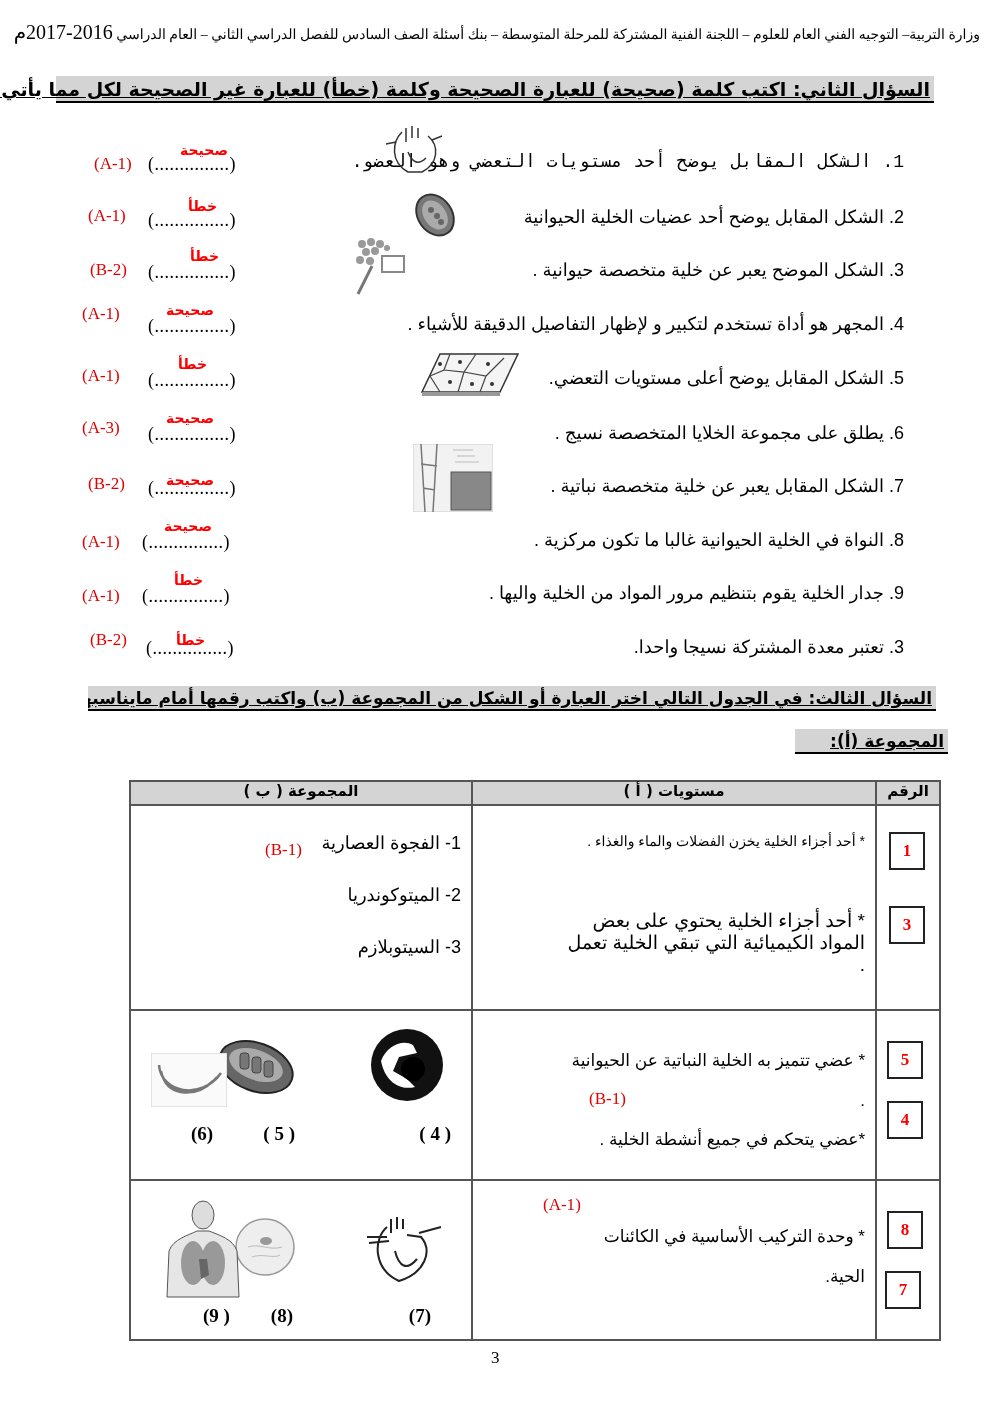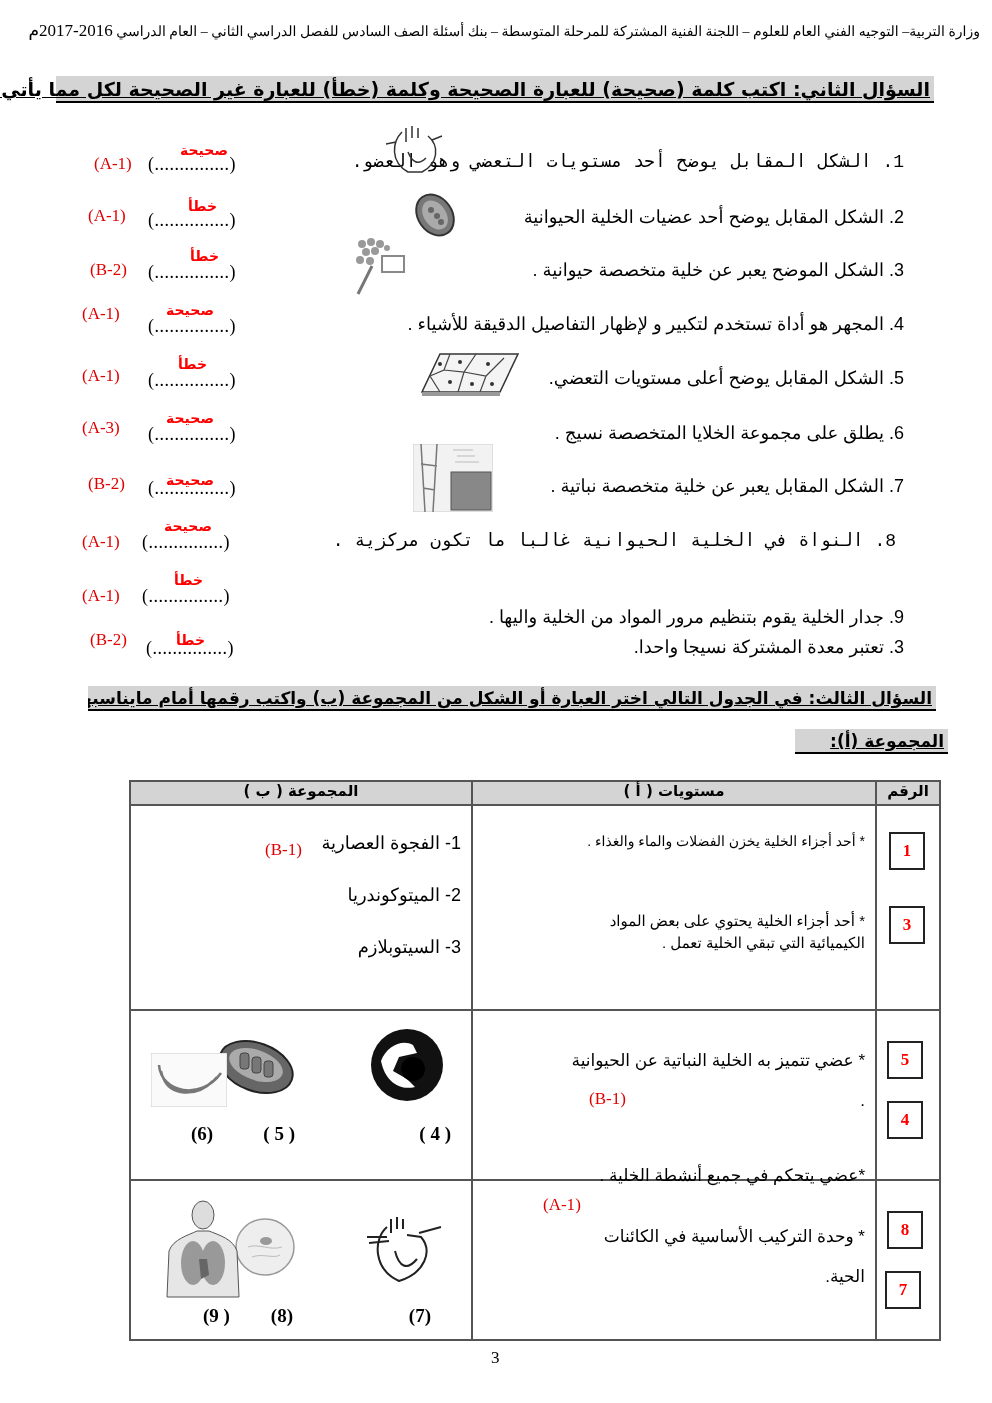--- a/index.html
+++ b/index.html
@@ -1,20 +1,20 @@
 <!DOCTYPE html>
 <html><head>
 <meta charset="utf-8">
 <style>
   html, body { margin:0; padding:0; background:#ffffff; }
   body { width:992px; height:1403px; position:relative; overflow:hidden;
          font-family:"Liberation Serif", "DejaVu Serif", serif; color:#000; }
   .abs { position:absolute; }
   .header-line { top:20px; right:12px; font-size:14px; white-space:nowrap; direction:rtl; }
-  .header-line .yr { font-size:17px; }
+  .header-line .yr { font-size:20px; }
   .q-title { background:#d4d4d4; border-bottom:2px solid #000; font-family:"DejaVu Sans", sans-serif;
              font-weight:bold; font-size:19px; direction:rtl; text-align:right; padding:2px 4px 1px 4px;
              text-decoration:underline; white-space:nowrap; }
   .item-text { font-family:"Liberation Sans", sans-serif; font-size:18px; direction:rtl; white-space:nowrap; text-align:right; }
   .blank { font-size:18px; white-space:nowrap; letter-spacing:0.5px; }
   .answer { color:#ff0000; font-family:"DejaVu Sans", sans-serif; font-weight:bold; font-size:14px; direction:rtl; white-space:nowrap; }
   .code { color:#e00000; font-size:17px; white-space:nowrap; }
   table.match { position:absolute; left:129px; top:780px; width:812px; border-collapse:collapse; direction:rtl; }
   table.match td, table.match th { border:2px solid #555; padding:0; vertical-align:top; }
   table.match th { background:#d4d4d4; font-family:"DejaVu Sans", sans-serif; font-weight:bold; font-size:15px; height:22px; }
@@ -131,29 +131,29 @@
     <g stroke="#bbb">
         <line x1="40" y1="6" x2="60" y2="6"></line>
         <line x1="44" y1="12" x2="62" y2="12"></line>
         <line x1="42" y1="18" x2="66" y2="18"></line>
       </g>
   </svg>
   <div class="abs blank" style="top:478px; left:148px;">(...............)</div>
   <div class="abs answer" style="top:472px; left:166px;">صحيحة</div>
   <div class="abs code" style="top:474px; left:88px;">(B-2)</div>
 
-  <div class="abs item-text" style="top:529px; right:96px;font-family:Liberation Mono, monospace;">
+  <div class="abs item-text" style="top:529px; right:88px;">
     <span>8.</span>
     <span>النواة في الخلية الحيوانية غالبا ما تكون مركزية .</span>
   </div>
   <div class="abs blank" style="top:532px; left:142px;">(...............)</div>
   <div class="abs answer" style="top:518px; left:164px;">صحيحة</div>
   <div class="abs code" style="top:532px; left:82px;">(A-1)</div>
 
-  <div class="abs item-text" style="top:582px; right:88px;margin-top:24px;">
+  <div class="abs item-text" style="top:582px; right:88px;">
     <span>9.</span>
     <span>جدار الخلية يقوم بتنظيم مرور المواد من الخلية واليها .</span>
   </div>
   <div class="abs blank" style="top:586px; left:142px;">(...............)</div>
   <div class="abs answer" style="top:572px; left:174px;">خطأ</div>
   <div class="abs code" style="top:586px; left:82px;">(A-1)</div>
 
   <div class="abs item-text" style="top:636px; right:88px;">
     <span>3.</span>
     <span>تعتبر معدة المشتركة نسيجا واحدا.</span>
@@ -174,38 +174,38 @@
     <th>المجموعة ( ب )</th>
   </tr>
 
   <tr style="height:205px;">
     <td class="cell">
       <div class="numbox" style="top:26px; right:14px;">1</div>
       <div class="numbox" style="top:100px; right:14px;">3</div>
     </td>
     <td class="cell">
       <div class="abs item-text" style="top:24px; right:10px; width:300px; white-space:normal; font-size:14px; line-height:22px;">* أحد أجزاء الخلية  يخزن الفضلات والماء والغذاء .</div>
-      <div class="abs item-text" style="top:104px; right:10px; width:300px; white-space:normal; font-size:15px; line-height:22px;">* أحد أجزاء الخلية يحتوي على بعض المواد الكيميائية التي  تبقي الخلية تعمل  .</div>
+      <div class="abs item-text" style="top:104px; right:10px; width:300px; white-space:normal; font-size:19px; line-height:22px;">* أحد أجزاء الخلية يحتوي على بعض المواد الكيميائية التي  تبقي الخلية تعمل  .</div>
     </td>
     <td class="cell">
       <div class="abs item-text" style="top:26px; right:10px;">1-  الفجوة العصارية</div>
       <div class="abs item-text" style="top:78px; right:10px;">2-  الميتوكوندريا</div>
       <div class="abs item-text" style="top:130px; right:10px;">3-   السيتوبلازم</div>
       <div class="abs code" style="top:34px; left:134px;">(B-1)</div>
     </td>
   </tr>
 
   <tr style="height:170px;">
     <td class="cell">
       <div class="numbox" style="top:30px; right:16px;">5</div>
       <div class="numbox" style="top:90px; right:16px;">4</div>
     </td>
     <td class="cell">
       <div class="abs item-text" style="top:30px; right:10px; width:300px; white-space:normal; font-size:17px; line-height:40px;">* عضي تتميز به الخلية النباتية عن الحيوانية .</div>
-      <div class="abs item-text" style="top:118px; right:10px; font-size:17px;margin-top:36px;">*عضي يتحكم في جميع أنشطة الخلية .</div>
+      <div class="abs item-text" style="top:118px; right:10px; font-size:17px;">*عضي يتحكم في جميع أنشطة الخلية .</div>
       <div class="abs code" style="top:78px; left:116px;">(B-1)</div>
     </td>
     <td class="cell">
       <svg class="abs" style="top:16px; right:26px;" width="76" height="76">
         <circle cx="38" cy="38" r="36" fill="#111"></circle>
         <path d="M12 34 C18 18 34 12 44 18 L48 26 L30 30 L24 44 L38 52 L46 60 C30 64 16 54 12 34 Z" fill="#fff"></path>
         <circle cx="44" cy="42" r="12" fill="#000"></circle>
       </svg>
       <svg class="abs" style="top:24px; right:175px;" width="80" height="64">
         <ellipse cx="40" cy="32" rx="38" ry="24" transform="rotate(20 40 32)" fill="#666" stroke="#222" stroke-width="2"></ellipse>

